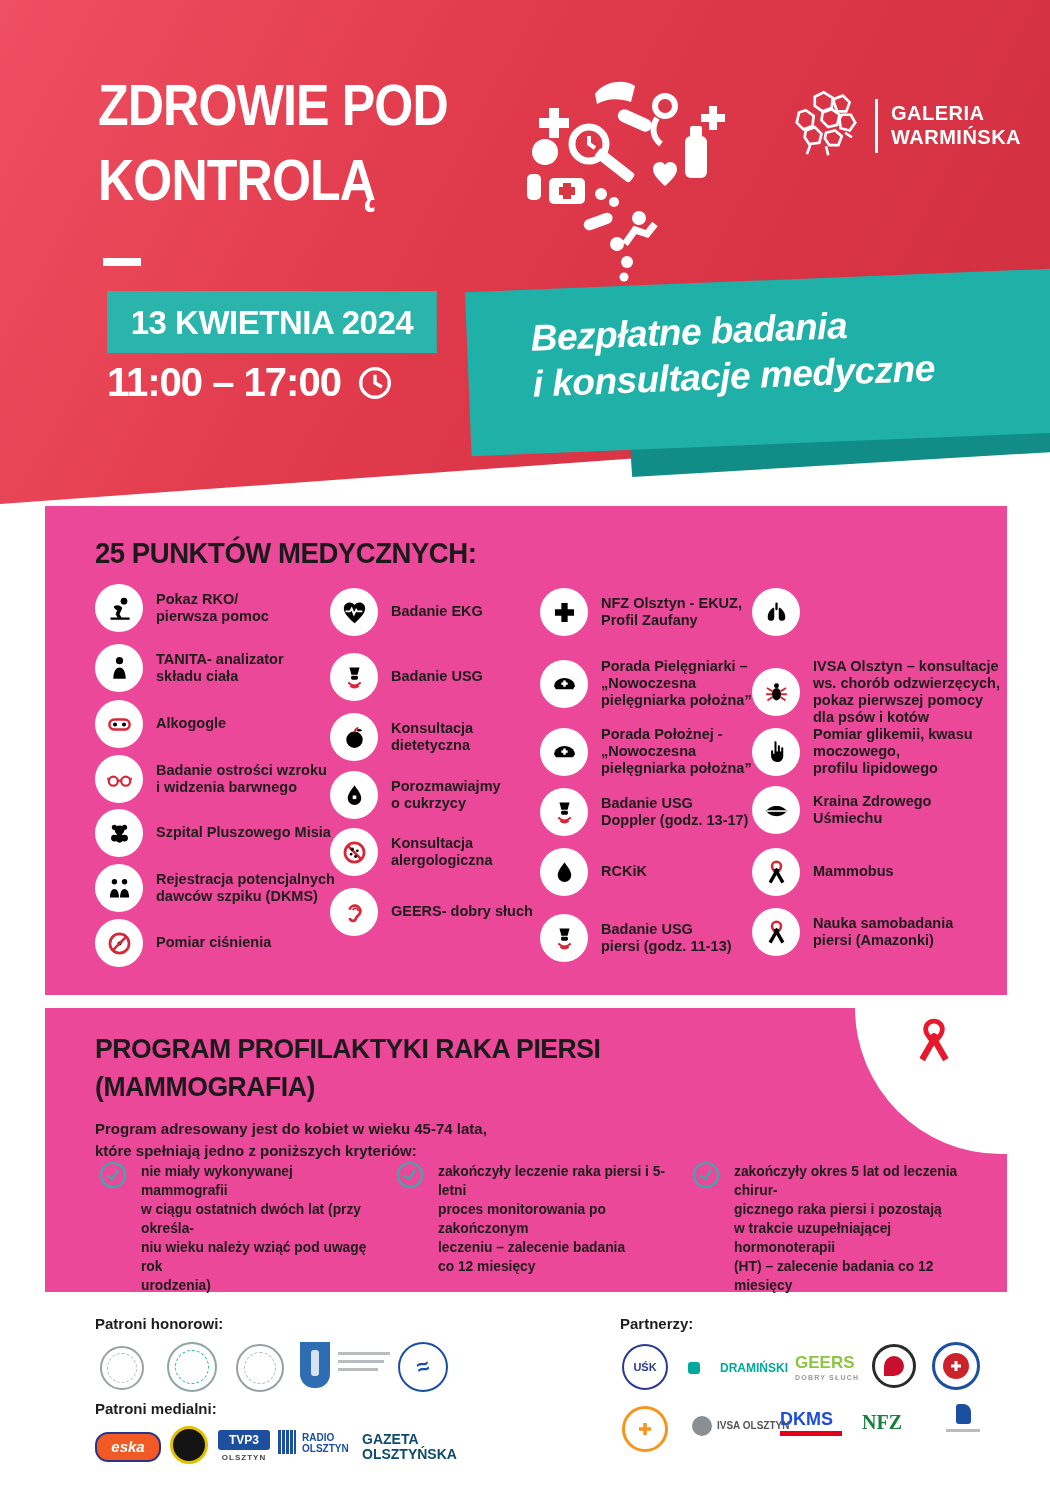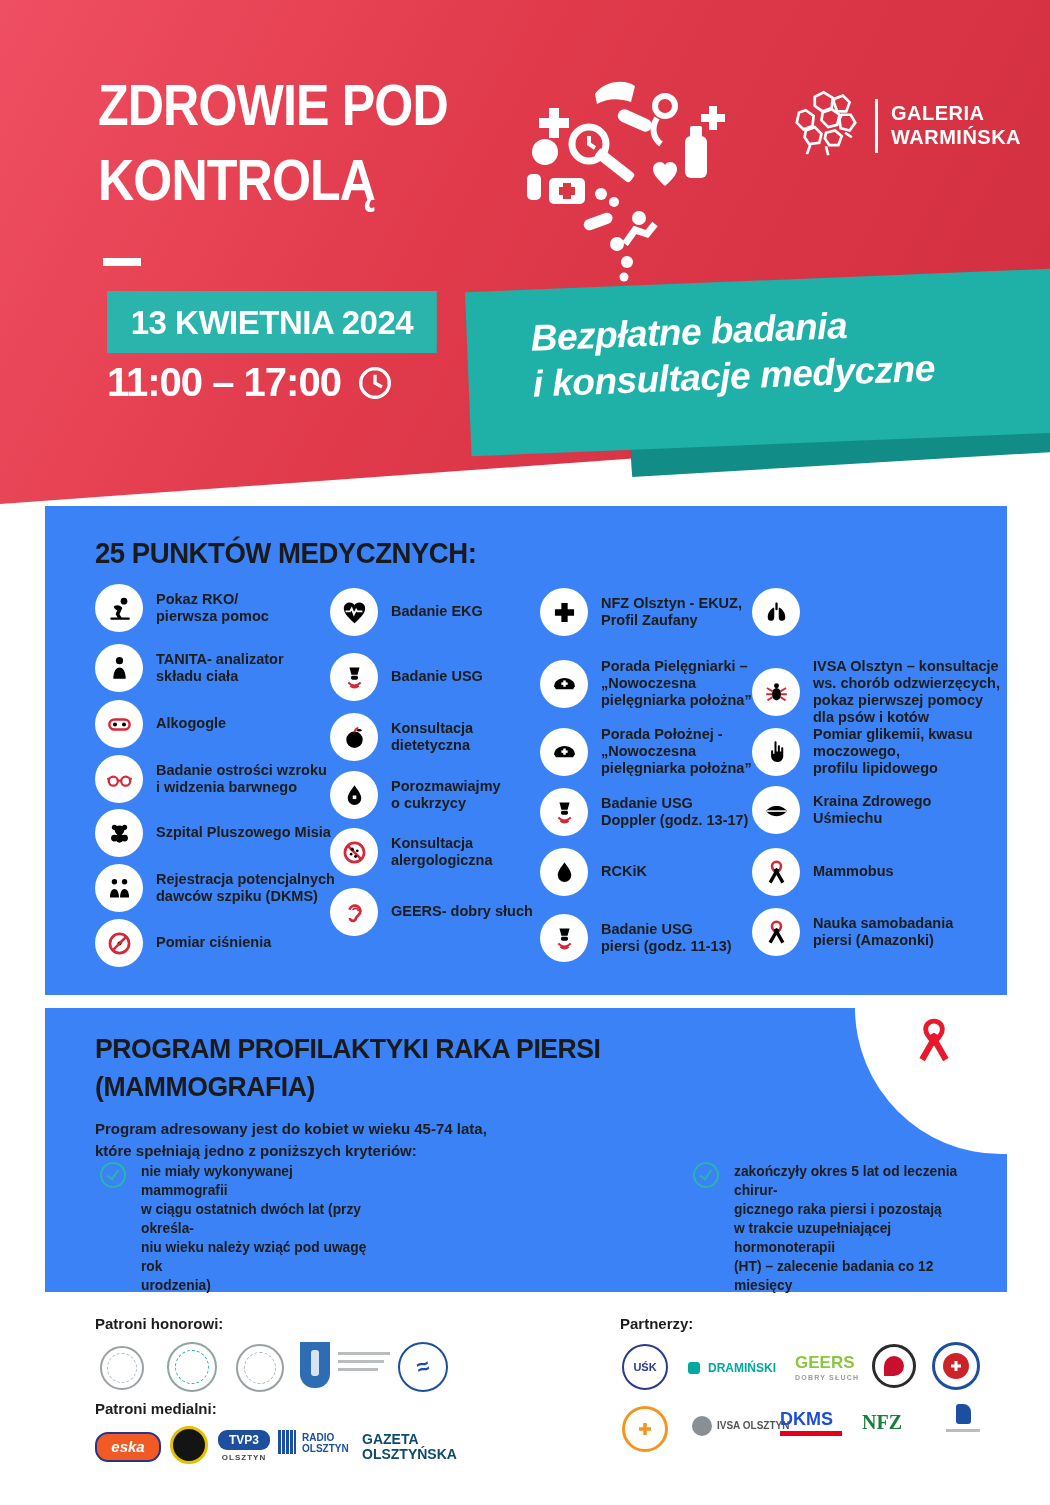--- a/index.html
+++ b/index.html
@@ -26,21 +26,21 @@
 
   
   .banner-fold{left:630px;top:402px;width:440px;height:62px;background:#128c86;
                transform:rotate(-3.4deg);box-shadow:0 -2px 0 rgba(60,60,60,.45);}
   .banner{left:468px;top:280px;width:610px;height:164px;background:#1fb0a7;
           transform:rotate(-2.3deg);}
   .banner-text{padding:26px 0 0 64px;color:#fff;font-size:37px;font-weight:700;font-style:italic;
                line-height:1.24;white-space:pre-line;letter-spacing:-.5px;}
 
   
-  .panel{background:#3b82f6;}
+  .panel{background:#ec4899;}
   .p1{left:45px;top:506px;width:962px;height:489px;}
   .p2{left:45px;top:1008px;width:962px;height:284px;}
   .sec-h{font-size:29px;font-weight:800;color:#1a1a1a;letter-spacing:-.5px;line-height:1.35;
          white-space:pre-line;transform:scaleX(.95);transform-origin:0 0;}
   .cutout{right:0;top:0;width:152px;height:146px;background:#fff;border-radius:0 0 0 146px;}
 
   
   .mp-item{position:absolute;display:flex;align-items:center;gap:13px;}
   .circle{width:48px;height:48px;border-radius:50%;background:#fff;flex:0 0 48px;
           display:flex;align-items:center;justify-content:center;}
@@ -492,20 +492,27 @@
     <div class="abs intro" style="left:50px;top:110px">Program adresowany jest do kobiet w wieku 45-74 lata,
 które spełniają jedno z poniższych kryteriów:</div>
 
     <div class="crit" style="left:55px;top:154px;width:280px">
       <span class="check"></span>
       <span class="crit-text">nie miały wykonywanej mammografii
 w ciągu ostatnich dwóch lat (przy określa-
 niu wieku należy wziąć pod uwagę rok
 urodzenia)</span>
     </div>
+    <div class="crit" style="left:352px;top:154px;width:280px">
+      <span class="check"></span>
+      <span class="crit-text">zakończyły leczenie raka piersi i 5-letni
+proces monitorowania po zakończonym
+leczeniu – zalecenie badania
+co 12 miesięcy</span>
+    </div>
     <div class="crit" style="left:648px;top:154px;width:290px">
       <span class="check"></span>
       <span class="crit-text">zakończyły okres 5 lat od leczenia chirur-
 gicznego raka piersi i pozostają
 w trakcie uzupełniającej hormonoterapii
 (HT) – zalecenie badania co 12 miesięcy</span>
     </div>
   </div>
 
   <div class="abs f-label" style="left:95px;top:1315px">Patroni honorowi:</div>
@@ -531,37 +538,37 @@
     <span style="color:#1b4fa0;font-size:22px;font-weight:800;transform:rotate(-15deg)">≈</span>
   </div>
 
   <div class="abs f-label" style="left:95px;top:1400px">Patroni medialni:</div>
 
   <div class="abs" style="left:95px;top:1432px;width:62px;height:26px;background:#f15a24;border:2px solid #27348b;border-radius:13px;display:flex;align-items:center;justify-content:center">
     <span class="logo-txt" style="color:#fff;font-size:15px;font-style:italic">eska</span>
   </div>
   <div class="abs" style="left:170px;top:1426px;width:38px;height:38px;border-radius:50%;background:#141414;border:3px solid #e3c000;box-sizing:border-box"></div>
   <div class="abs" style="left:218px;top:1430px;text-align:center">
-    <div style="width:52px;height:20px;background:#1d4f9e;color:#fff;font-size:12px;font-weight:800;display:flex;align-items:center;justify-content:center;border-radius:9px">TVP3</div>
+    <div style="width:52px;height:20px;background:#1d4f9e;color:#fff;font-size:12px;font-weight:800;display:flex;align-items:center;justify-content:center;border-radius:3px">TVP3</div>
     <div style="font-size:8px;color:#444;font-weight:700;letter-spacing:1px;margin-top:3px">OLSZTYN</div>
   </div>
   <div class="abs" style="left:278px;top:1430px;display:flex;gap:6px;align-items:flex-end">
     <div style="width:18px;height:24px;background:repeating-linear-gradient(90deg,#1b4fa0 0 3px,#fff 3px 4px),repeating-linear-gradient(0deg,#cc2229 0 3px,transparent 3px 5px)"></div>
     <span class="logo-txt" style="color:#1b4fa0;font-size:10px">RADIO
 OLSZTYN</span>
   </div>
   <div class="abs logo-txt" style="left:362px;top:1432px;color:#0c4a6e;font-size:14px">GAZETA
 OLSZTYŃSKA</div>
 
   <div class="abs f-label" style="left:620px;top:1315px">Partnerzy:</div>
 
   <div class="abs seal" style="left:622px;top:1344px;width:46px;height:46px;border-color:#2b3990">
     <span style="color:#2b3990;font-size:11px;font-weight:800">UŚK</span>
   </div>
-  <div class="abs" style="left:688px;top:1362px;display:flex;align-items:center;gap:8px">
+  <div class="abs" style="left:688px;top:1362px;display:flex;align-items:center;gap:20px">
     <div style="width:12px;height:12px;background:#00a99d;border-radius:3px"></div>
     <span class="logo-txt" style="color:#00a99d;font-size:12px">DRAMIŃSKI</span>
   </div>
   <div class="abs" style="left:795px;top:1354px;text-align:left">
     <div class="logo-txt" style="color:#8cc63f;font-size:17px">GEERS</div>
     <div style="font-size:7px;color:#9a9a9a;font-weight:700;letter-spacing:1.2px;margin-top:2px">DOBRY SŁUCH</div>
   </div>
   <div class="abs" style="left:872px;top:1344px;width:44px;height:44px;border-radius:50%;background:#fff;border:3px solid #2b2b2b;box-sizing:border-box;display:flex;align-items:center;justify-content:center">
     <div style="width:20px;height:20px;background:#c8102e;border-radius:50% 50% 50% 0"></div>
   </div>

